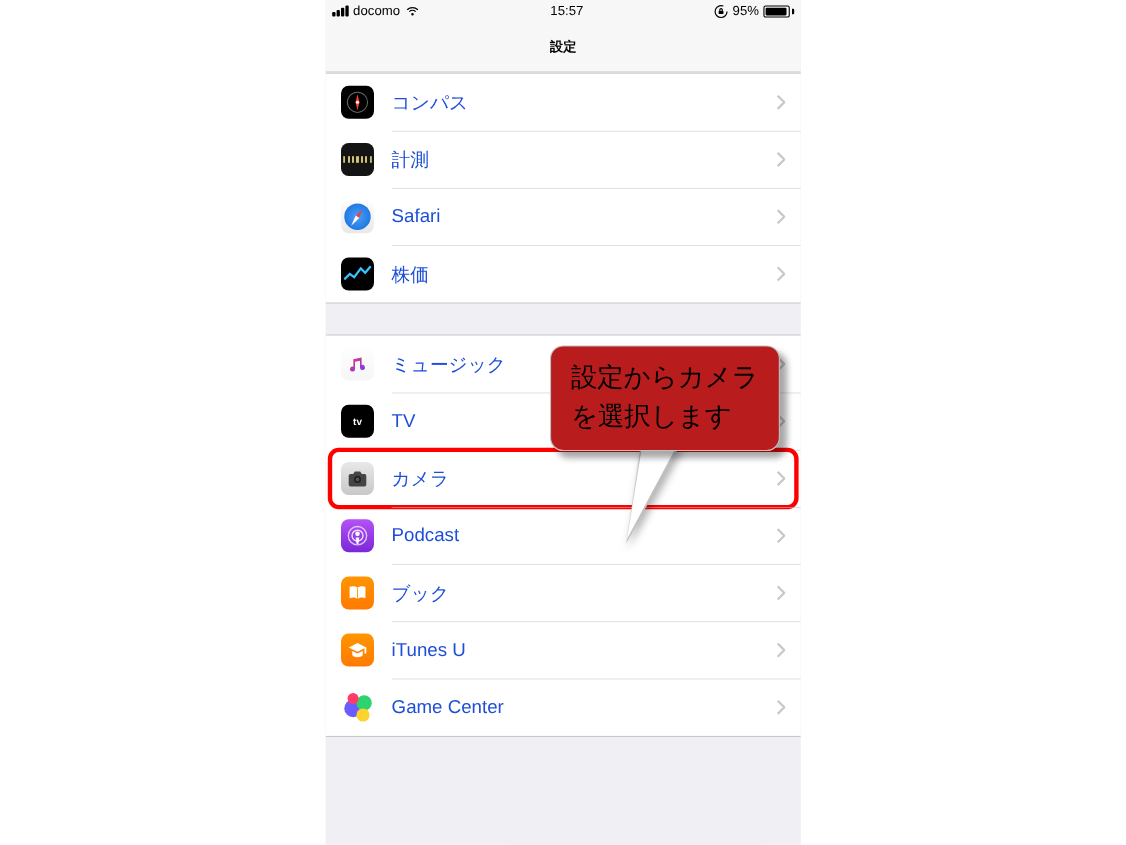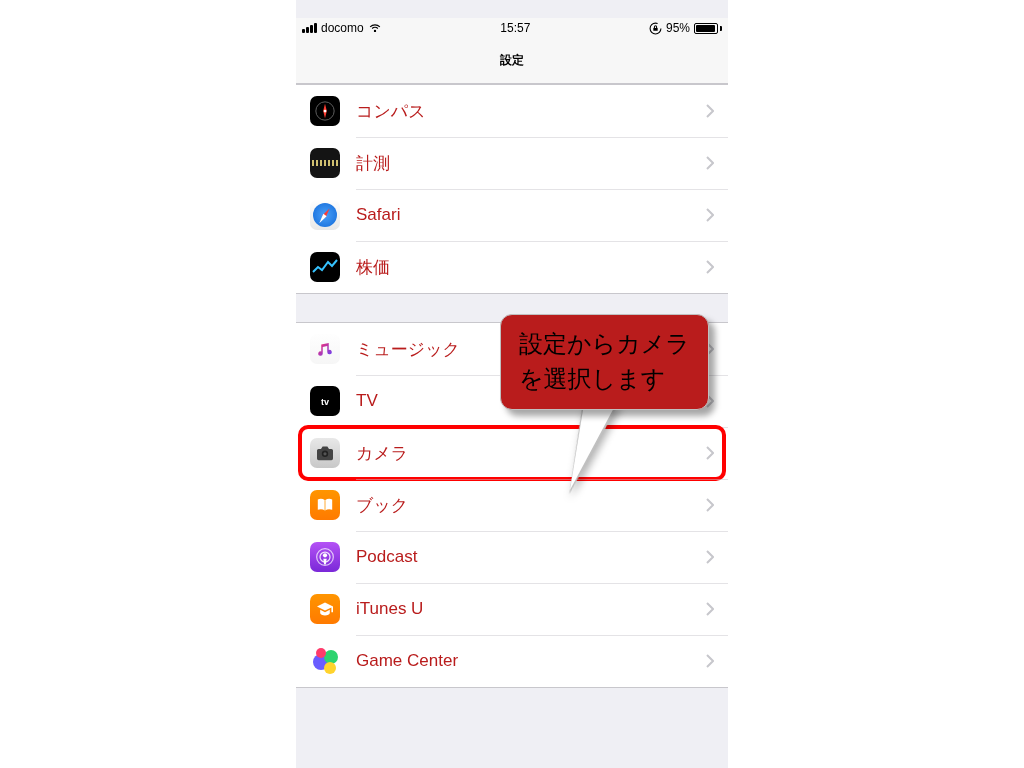--- a/index.html
+++ b/index.html
@@ -21,21 +21,20 @@
     .status-bar {
       height: 20px;
       background: #f7f7f7;
       display: flex;
       align-items: center;
       justify-content: space-between;
       padding: 0 6px;
       font-size: 12px;
       font-weight: 500;
       color: #000;
-      margin-top: 18px;
     }
     .status-left { display: flex; align-items: center; gap: 4px; }
     .status-right { display: flex; align-items: center; gap: 4px; }
     .signal-bars { display: flex; align-items: flex-end; gap: 1px; }
     .signal-bars span { width: 3px; background: #000; border-radius: 1px; }
     .signal-bars span:nth-child(1){height:4px}
     .signal-bars span:nth-child(2){height:6px}
     .signal-bars span:nth-child(3){height:8px}
     .signal-bars span:nth-child(4){height:10px}
     .wifi-icon svg { width: 14px; height: 14px; display:block; }
@@ -77,21 +76,21 @@
       width: 30px; height: 30px;
       border-radius: 7px;
       margin-right: 16px;
       flex-shrink:0;
       display:flex; align-items:center; justify-content:center;
       font-size: 16px;
       color:#fff;
       position:relative;
       overflow:hidden;
     }
-    .cell-label { font-size: 17px; color:#b91c1c; flex:1; }
+    .cell-label { font-size: 17px; color:#1d4ed8; flex:1; }
     .chevron { color:#c7c7cc; padding-right: 14px; }
     .chevron svg { width: 8px; height: 14px; display:block; }
     .highlight-box {
       position:absolute;
       left: 2px; right: 2px;
       top: -2px; bottom: -2px;
       border: 4px solid #ff0000;
       border-radius: 10px;
       pointer-events:none;
     }
@@ -299,50 +298,50 @@
           </div>
           <div class="cell-label">カメラ</div>
           <div class="chevron">
             <svg viewBox="0 0 8 14">
               <polyline points="1,1 7,7 1,13" fill="none" stroke="currentColor" stroke-width="2"></polyline>
             </svg>
           </div>
           <div class="highlight-box"></div>
         </div>
         <div class="cell">
-          <div class="app-icon ic-books">
-            <svg viewBox="0 0 24 20">
-              <path fill="#fff" d="M3 3c3-1 6-1 9 1 3-2 6-2 9-1v13c-3-1-6-1-9 1-3-2-6-2-9-1V3z"></path>
-              <path fill="none" stroke="#ff9500" d="M12 4v13"></path>
-            </svg>
-          </div>
-          <div class="cell-label">ブック</div>
-          <div class="chevron">
-            <svg viewBox="0 0 8 14">
-              <polyline points="1,1 7,7 1,13" fill="none" stroke="currentColor" stroke-width="2"></polyline>
-            </svg>
-          </div>
-        </div>
-        <div class="cell">
           <div class="app-icon ic-podcast">
             <svg viewBox="0 0 24 24">
               <circle cx="12" cy="12" r="10" fill="none" stroke="#fff" stroke-width="1.5" opacity=".7"></circle>
               <circle cx="12" cy="12" r="6" fill="none" stroke="#fff" stroke-width="1.5" opacity=".85"></circle>
               <circle cx="12" cy="10" r="2.5" fill="#fff"></circle>
               <path fill="#fff" d="M10 14h4l-1 7h-2z"></path>
             </svg>
           </div>
           <div class="cell-label">Podcast</div>
           <div class="chevron">
             <svg viewBox="0 0 8 14">
               <polyline points="1,1 7,7 1,13" fill="none" stroke="currentColor" stroke-width="2"></polyline>
             </svg>
           </div>
         </div>
         <div class="cell">
+          <div class="app-icon ic-books">
+            <svg viewBox="0 0 24 20">
+              <path fill="#fff" d="M3 3c3-1 6-1 9 1 3-2 6-2 9-1v13c-3-1-6-1-9 1-3-2-6-2-9-1V3z"></path>
+              <path fill="none" stroke="#ff9500" d="M12 4v13"></path>
+            </svg>
+          </div>
+          <div class="cell-label">ブック</div>
+          <div class="chevron">
+            <svg viewBox="0 0 8 14">
+              <polyline points="1,1 7,7 1,13" fill="none" stroke="currentColor" stroke-width="2"></polyline>
+            </svg>
+          </div>
+        </div>
+        <div class="cell">
           <div class="app-icon ic-itunesu">
             <svg viewBox="0 0 24 20">
               <path fill="#fff" d="M12 2L2 7l10 5 8-4v6h2V7L12 2zM6 11v4c0 2 3 3 6 3s6-1 6-3v-4l-6 3-6-3z"></path>
             </svg>
           </div>
           <div class="cell-label">iTunes U</div>
           <div class="chevron">
             <svg viewBox="0 0 8 14">
               <polyline points="1,1 7,7 1,13" fill="none" stroke="currentColor" stroke-width="2"></polyline>
             </svg>

